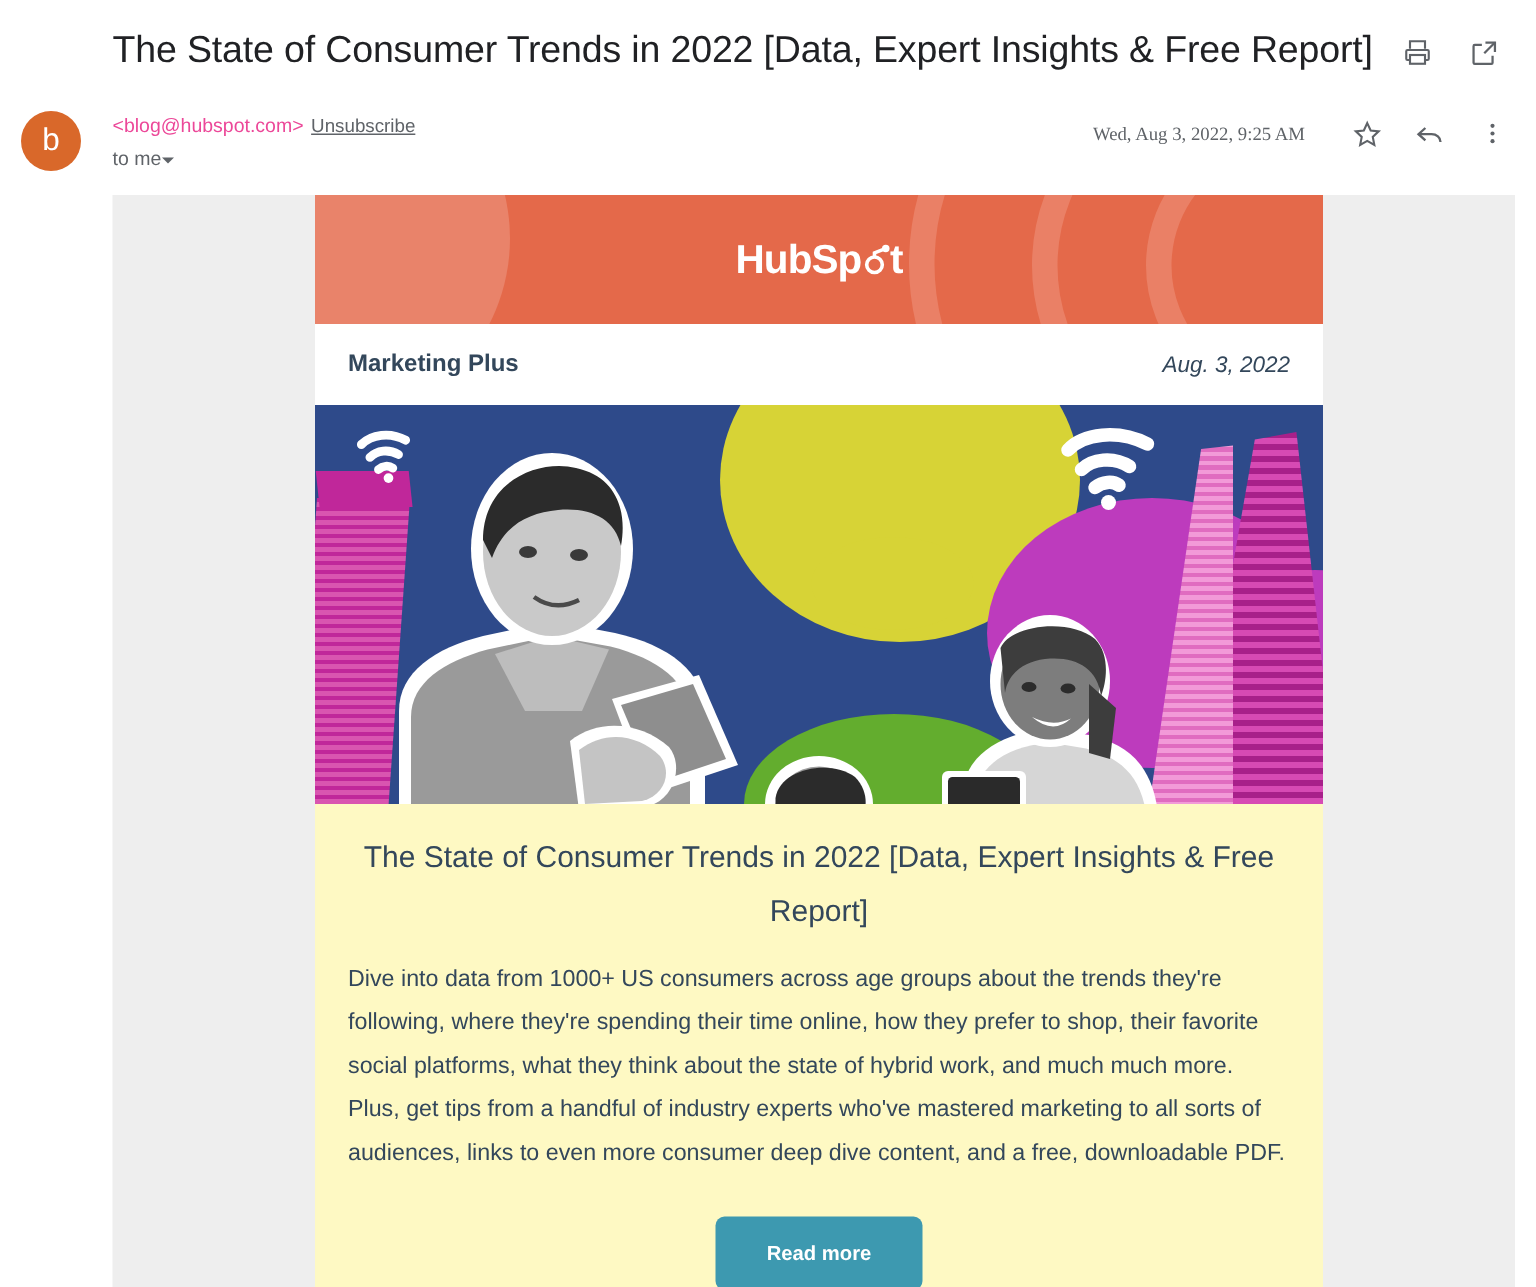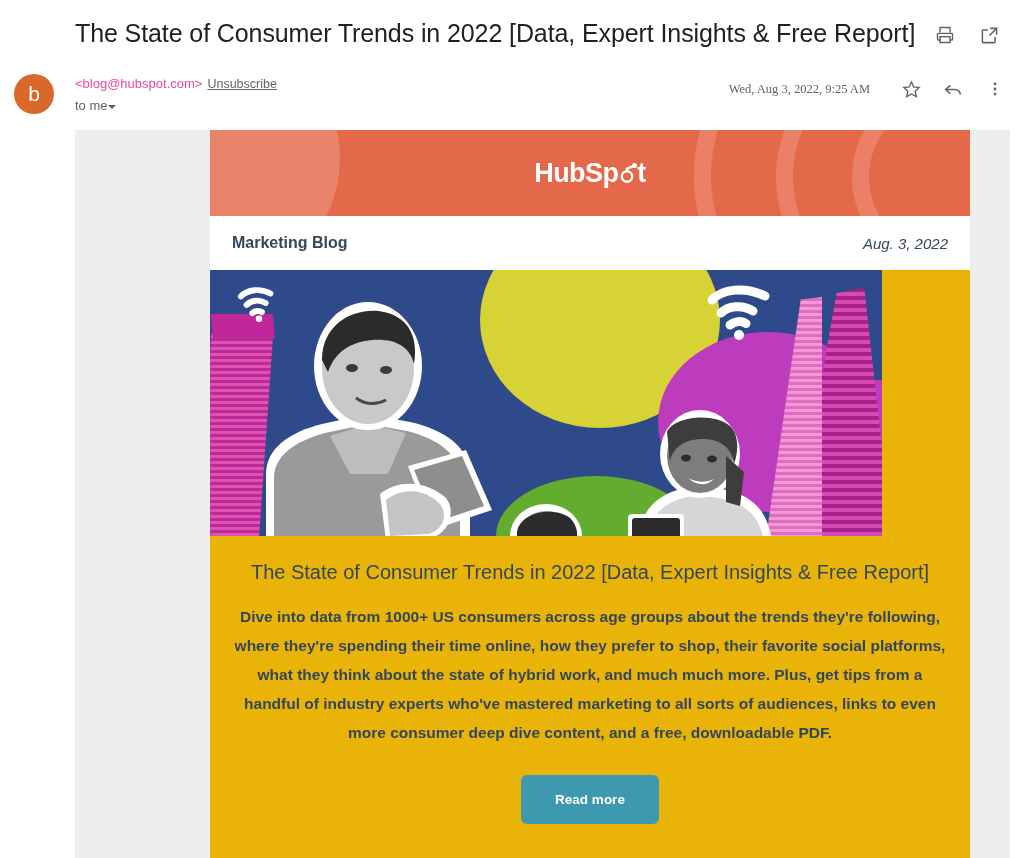--- a/index.html
+++ b/index.html
@@ -143,23 +143,23 @@
     left: 75px;
     top: 130px;
     width: 935px;
     bottom: 0;
     background: #eeeeee;
   }
   .email-card {
     position: absolute;
     left: 135px;
     top: 0;
-    width: 760px;
+    width: 672px;
     bottom: 0;
-    background: #eab308;
+    background: #fef9c3;
     overflow: hidden;
   }
 
   
   .hs-banner {
     position: relative;
     height: 86px;
     background: #e4694a;
     overflow: hidden;
     display: flex;
@@ -350,22 +350,21 @@
     color: #33475b;
     text-align: center;
     padding: 18px 24px 4px 24px;
     font-weight: 400;
   }
   .article-body {
     font-size: 15.5px;
     line-height: 29px;
     color: #33475b;
     padding: 8px 22px 0 22px;
-    text-align: center;
-    font-weight: bold;
+    text-align: left;
   }
   .cta-wrap {
     display: flex;
     justify-content: center;
     padding: 28px 0 30px 0;
   }
   .cta-btn {
     background: #3d99b0;
     color: #ffffff;
     font-size: 13.5px;
@@ -457,21 +456,21 @@
                 <circle cx="11" cy="15.5" r="5.2" fill="none"></circle>
                 <circle cx="18.5" cy="4.6" r="2.5" fill="#ffffff" stroke="none"></circle>
                 <path d="M11 10.3V7.6l6.4-2.5"></path>
               </svg>
             </span>
             <span>t</span>
         </div>
       </div>
 
       <div class="blog-strip">
-        <span class="blog-name">Marketing Blog</span>
+        <span class="blog-name">Marketing Plus</span>
         <span class="blog-date">Aug. 3, 2022</span>
       </div>
 
       <div class="hero">
         <div class="bubble bub-yellow"></div>
         <div class="bubble bub-yellow2"></div>
         <div class="bubble bub-magenta"></div>
         <div class="bubble bub-magenta-r"></div>
         <div class="bubble bub-green"></div>
         <div class="bubble bub-green-r"></div>

